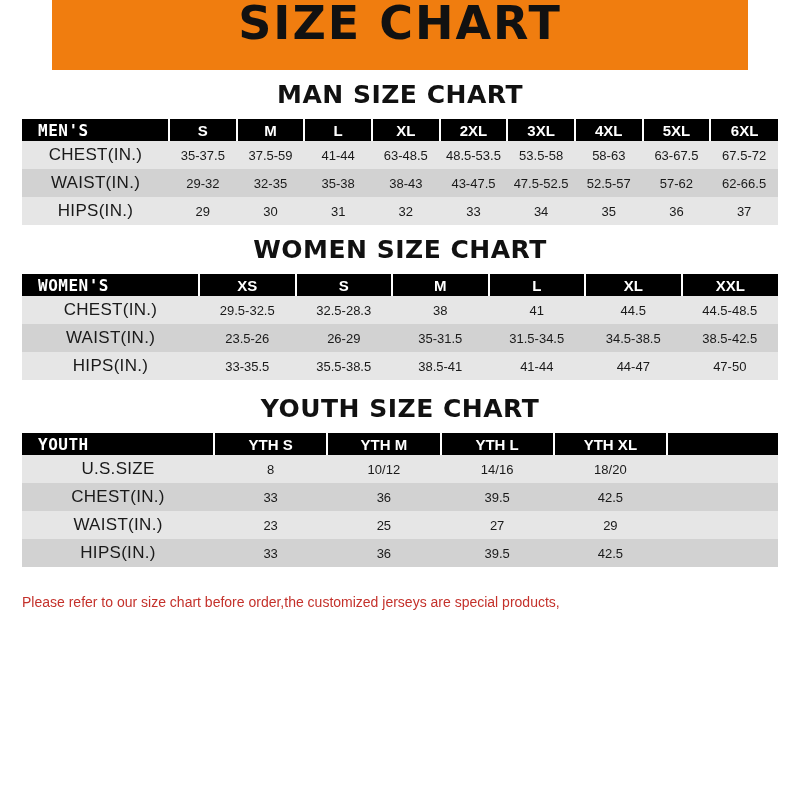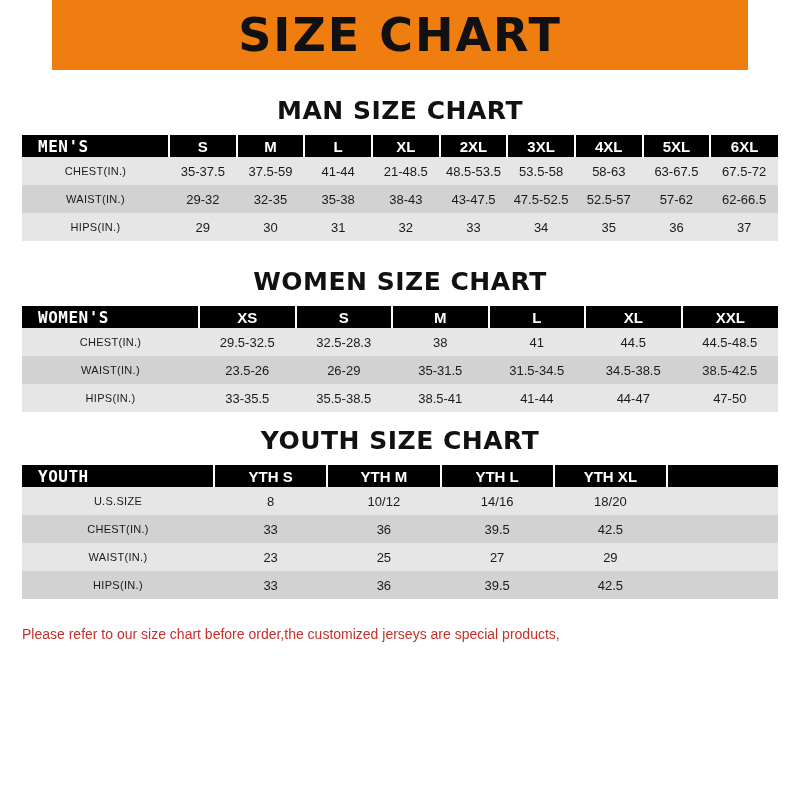--- a/index.html
+++ b/index.html
@@ -18,21 +18,21 @@
     height: 800px;
     position: relative;
     background: #ffffff;
     box-sizing: border-box;
   }
   
   .banner {
     height: 70px;
     background: #f07d0f;
     display: flex;
-    align-items: center;
+    align-items: flex-start;
     justify-content: center;
     position: relative;
   }
   .banner::before,
   .banner::after {
     content: "";
     position: absolute;
     top: 0;
     height: 100%;
     width: 52px;
@@ -54,21 +54,21 @@
   .section {
     padding: 0 22px;
   }
   .section-title {
     text-align: center;
     font-family: "DejaVu Sans", sans-serif;
     font-weight: bold;
     font-size: 25px;
     letter-spacing: 0.5px;
     color: #111111;
-    margin: 26px 0 10px 0;
+    margin: 10px 0 10px 0;
   }
   .section-title.tight { margin-top: 14px; }
 
   
   table.size-table {
     width: 100%;
     border-collapse: collapse;
     table-layout: fixed;
   }
   table.size-table th,
@@ -93,21 +93,21 @@
     text-align: left;
     padding-left: 16px;
     font-family: "DejaVu Sans Mono", monospace;
     font-size: 16px;
     letter-spacing: 0.5px;
   }
   table.size-table tbody tr.row-a td { background: #e6e6e6; }
   table.size-table tbody tr.row-b td { background: #d2d2d2; }
   table.size-table tbody td.rowlabel {
     font-family: "Liberation Sans", sans-serif;
-    font-size: 11px;
+    font-size: 17px;
     letter-spacing: 0.3px;
     color: #1a1a1a;
   }
 
   
   table.size-table thead th { border-right: 2px solid #ffffff; }
   table.size-table thead th:last-child { border-right: none; }
 
   
   .note {
@@ -144,21 +144,21 @@
           <th>5XL</th>
           <th>6XL</th>
         </tr>
       </thead>
       <tbody>
         <tr class="row-a">
           <td class="rowlabel">CHEST(IN.)</td>
           <td>35-37.5</td>
           <td>37.5-59</td>
           <td>41-44</td>
-          <td>21-48.5</td>
+          <td>63-48.5</td>
           <td>48.5-53.5</td>
           <td>53.5-58</td>
           <td>58-63</td>
           <td>63-67.5</td>
           <td>67.5-72</td>
         </tr>
         <tr class="row-b">
           <td class="rowlabel">WAIST(IN.)</td>
           <td>29-32</td>
           <td>32-35</td>

